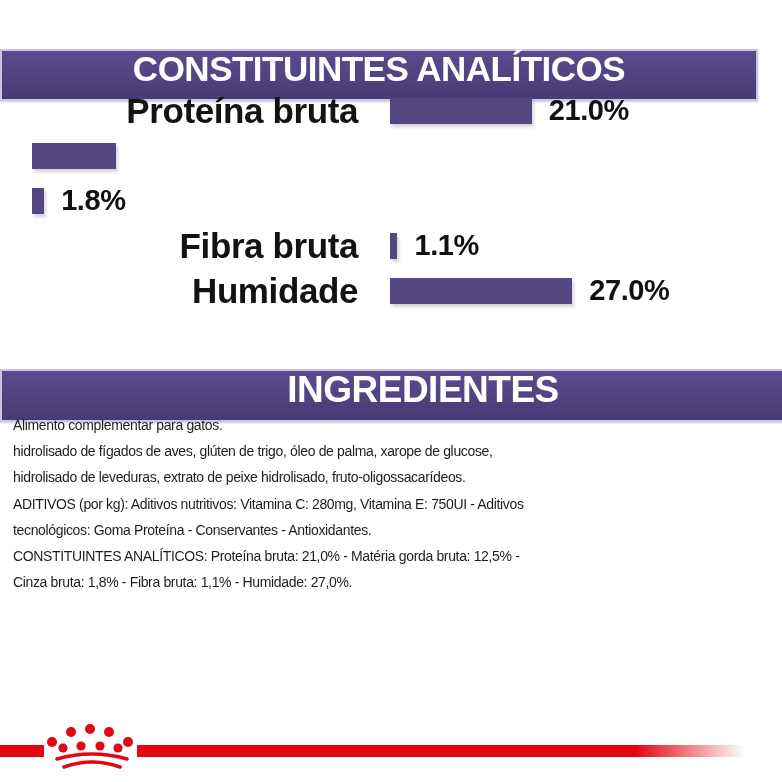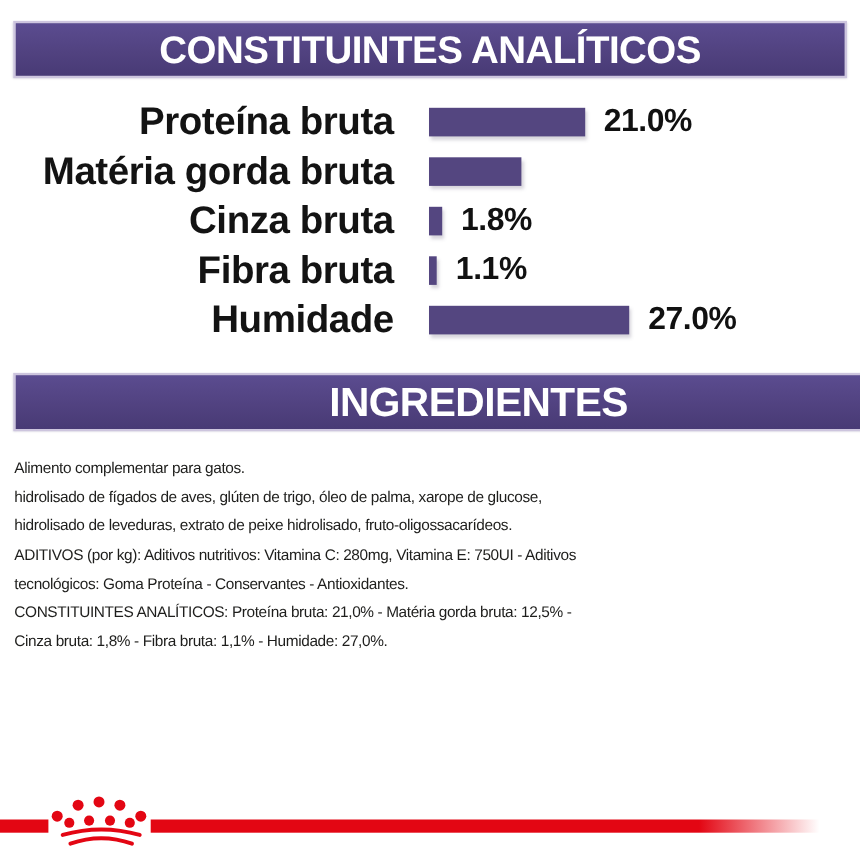--- a/index.html
+++ b/index.html
@@ -1,25 +1,26 @@
 <!DOCTYPE html>
 <html><head>
 <meta charset="utf-8">
 <style>
   html,body{margin:0;padding:0;}
   body{background:#ffffff;font-family:"Liberation Sans", sans-serif;}
   .page{position:relative;width:782px;height:782px;background:#ffffff;overflow:hidden;}
 
   
   .hdr{
-    position:absolute;left:12px;width:754px;height:48px;
+    position:absolute;left:0;width:754px;height:48px;
     border:2px solid #cdc5de;
     background:linear-gradient(180deg,#5b4c90 0%,#514280 55%,#483a75 100%);
-    display:flex;align-items:center;justify-content:center;
+    display:flex;justify-content:center;
     box-shadow:0 1px 2px rgba(60,50,100,0.25);
+    margin-top:30px;
   }
   .hdr-title{
     color:#ffffff;font-weight:700;letter-spacing:-0.5px;
     font-size:35px;line-height:1;white-space:nowrap;
   }
   #hdr-analytical{top:19px;}
   #hdr-ingredientes{top:339px;height:49px;padding-left:44px;}
   #hdr-ingredientes .hdr-title{font-size:37px;}
 
   
@@ -62,25 +63,23 @@
     <span class="hdr-title">CONSTITUINTES ANALÍTICOS</span>
   </div>
 
   <div class="chart" id="chart-rows">
       <div class="crow">
         <div class="clabel">Proteína bruta</div>
         <div class="cbar" style="width: 141.75px; background: rgb(84, 70, 128);"></div>
         <div class="cval">21.0%</div>
       </div>
       <div class="crow">
-        <div class="clabel">Matéria gorda bruta</div>
         <div class="cbar" style="width: 84.375px; background: rgb(84, 70, 128);"></div>
       </div>
       <div class="crow">
-        <div class="clabel">Cinza bruta</div>
         <div class="cbar" style="width: 12.15px; background: rgb(84, 70, 128);"></div>
         <div class="cval">1.8%</div>
       </div>
       <div class="crow">
         <div class="clabel">Fibra bruta</div>
         <div class="cbar" style="width: 7.425px; background: rgb(84, 70, 128);"></div>
         <div class="cval">1.1%</div>
       </div>
       <div class="crow">
         <div class="clabel">Humidade</div>

